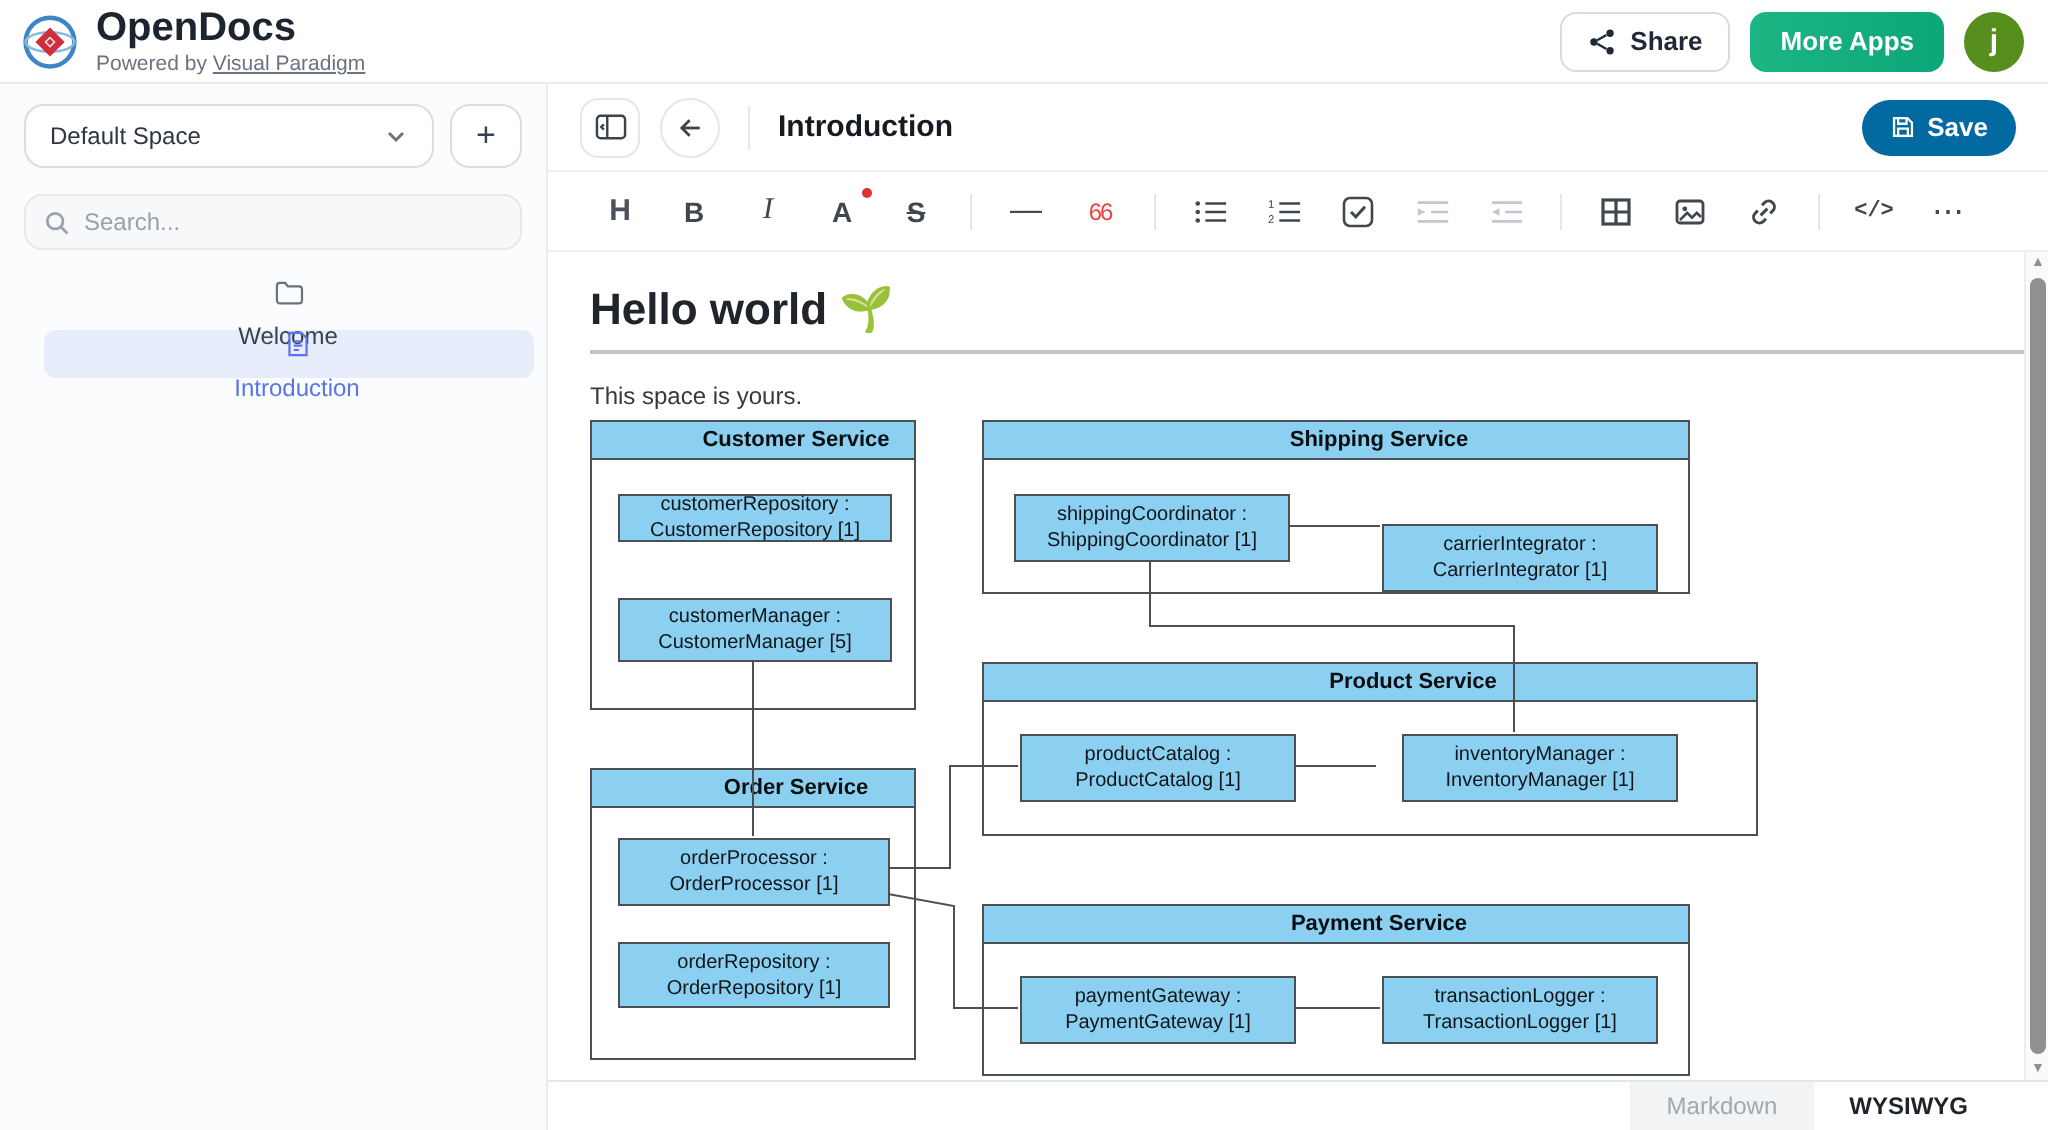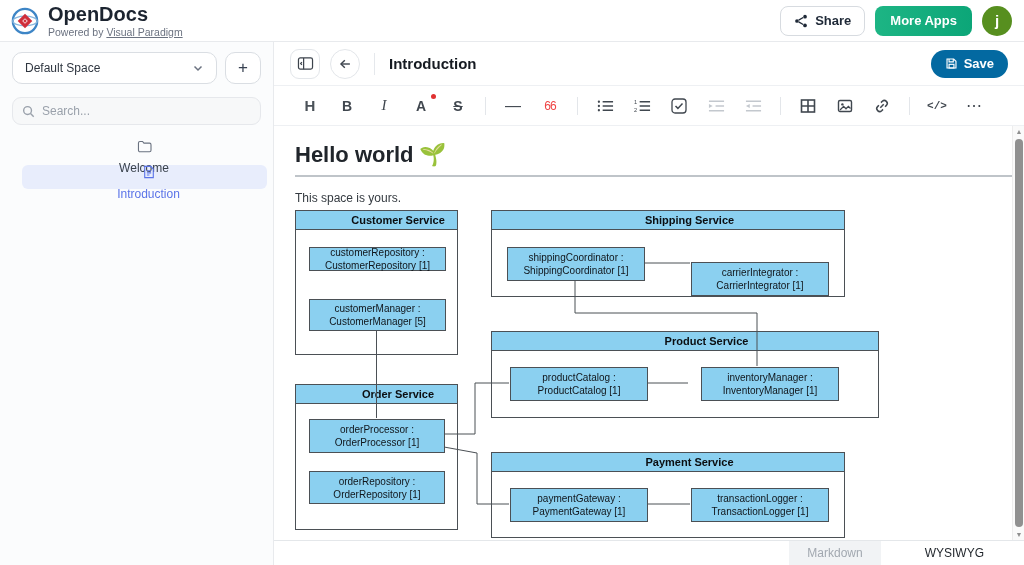--- a/index.html
+++ b/index.html
@@ -95,23 +95,23 @@
   
   .scrollbar { position:absolute; top:0; right:0; bottom:0; width:12px; background:#fafafa; border-left:1px solid #ededed; }
   .sb-arrow { position:absolute; left:0; width:12px; text-align:center; font-size:7px; color:#8f8f8f; cursor:pointer; }
   .sb-up { top:2px; } .sb-down { bottom:2px; }
   .sb-thumb { position:absolute; left:2px; top:13px; bottom:13px; width:8px; background:#909090; border-radius:5px; cursor:pointer; }
 
   
   .bottombar { height:25px; flex:0 0 auto; border-top:1px solid #e4e7ea; display:flex; align-items:center;
                justify-content:flex-end; padding-right:22px; background:#fff; }
   .mode-btn { height:24px; padding:0 18px; font-size:12px; display:flex; align-items:center; cursor:pointer;
-              border:none; background:transparent; font-family:"Liberation Sans",sans-serif;margin-left:26px; }
+              border:none; background:transparent; font-family:"Liberation Sans",sans-serif; }
   .mode-markdown { background:#f1f3f5; color:#a2a8b0; }
-  .mode-wysiwyg { background:#fff; color:#1f242a; font-weight:400; }
+  .mode-wysiwyg { background:#fff; color:#1f242a; font-weight:700; }
 
   svg { display:block; }
 </style>
 </head>
 <body>
 
 <div class="app">
 
   <div class="topbar">
     <div class="brand">

